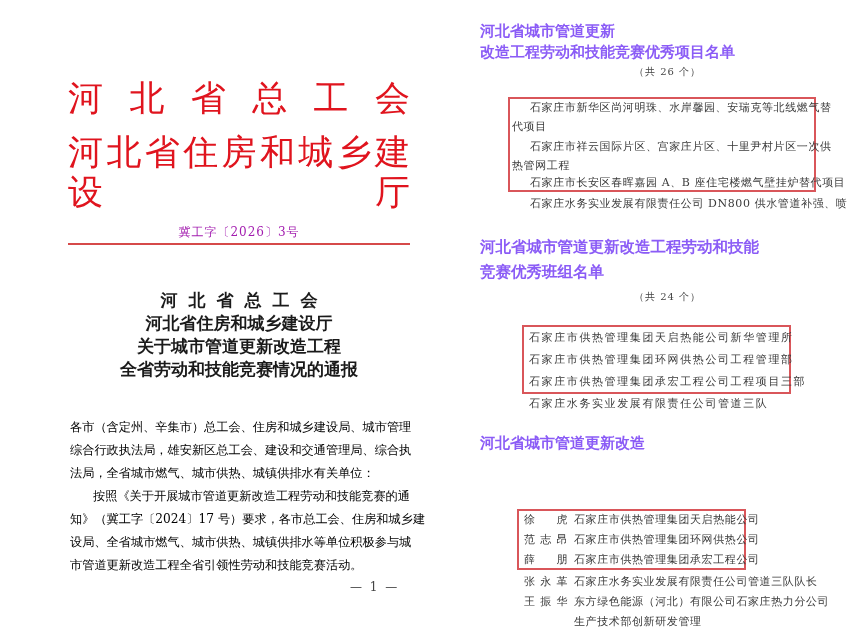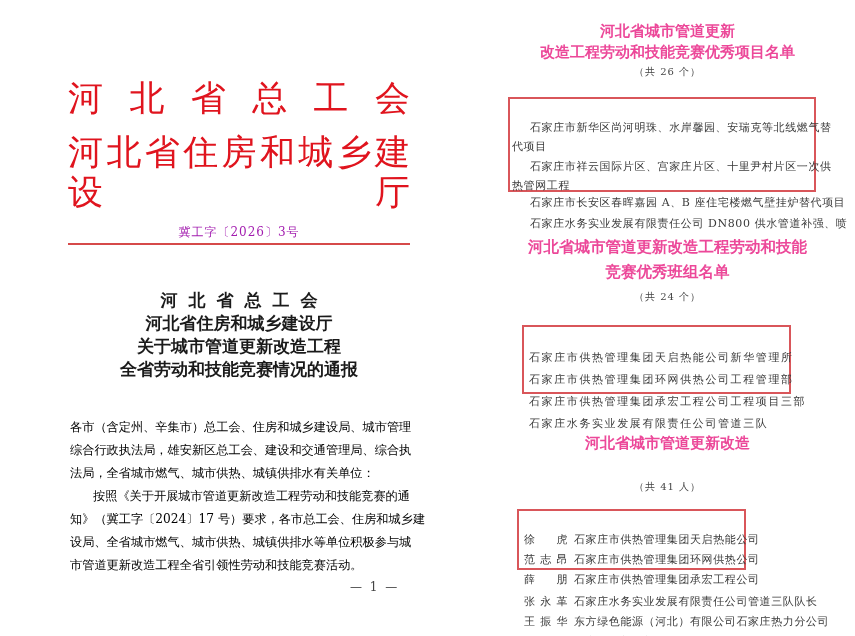--- a/index.html
+++ b/index.html
@@ -54,33 +54,33 @@
     .body-line.last { text-align-last: left; }
     .body-line.indent { left: 93px; width: 317px; }
 
     #page-number {
       position: absolute; top: 580px; left: 350px; font-size: 12px; color: #444;
       letter-spacing: 2px;
     }
 
     
     .list-title {
-      position: absolute; left: 0; width: 375px; text-align: center;
-      font-weight: bold; font-size: 15px; line-height: 20px; color: #ec4899;
+      position: absolute; left: 0; width: 375px; 
+      font-weight: bold; font-size: 15px; line-height: 20px; color: #8b5cf6;
     }
     .list-count {
       position: absolute; left: 0; width: 375px; text-align: center;
       font-size: 10px; color: #444; letter-spacing: 1px;
     }
     .red-box {
       position: absolute; border: 2px solid #d9565a; box-sizing: border-box;
     }
     .item-line {
       position: absolute; font-size: 11px; line-height: 14px; color: #3a3a3a;
-      white-space: nowrap; letter-spacing: 0.6px; margin-top: 20px;
+      white-space: nowrap; letter-spacing: 0.6px;
     }
     .person-name {
       display: inline-block; width: 44px; text-align-last: justify; text-align: justify;
       margin-right: 6px;
     }
   </style>
 </head>
 <body>
 
 <div class="page" id="left-page">
@@ -124,21 +124,20 @@
   <div class="list-title" style="top:262px; font-size:15.5px">竞赛优秀班组名单</div>
   <div class="list-count" style="top:290px">（共 24 个）</div>
 
   <div class="red-box" style="left:42px; top:325px; width:269px; height:69px;"></div>
   <div class="item-line" style="left:49px; top:331px; letter-spacing:1.6px">石家庄市供热管理集团天启热能公司新华管理所</div>
   <div class="item-line" style="left:49px; top:353px; letter-spacing:1.6px">石家庄市供热管理集团环网供热公司工程管理部</div>
   <div class="item-line" style="left:49px; top:375px; letter-spacing:1.6px">石家庄市供热管理集团承宏工程公司工程项目三部</div>
   <div class="item-line" style="left:49px; top:397px; letter-spacing:1.6px">石家庄水务实业发展有限责任公司管道三队</div>
 
   <div class="list-title" style="top:433px">河北省城市管道更新改造</div>
-  <div class="list-count" style="top:480px">（共 41 人）</div>
 
   <div class="red-box" style="left:37px; top:509px; width:229px; height:61px;"></div>
 
   <div class="item-line" style="left:44px; top:513px">
     <span class="person-name">徐虎</span><span>石家庄市供热管理集团天启热能公司</span>
   </div>
   <div class="item-line" style="left:44px; top:533px">
     <span class="person-name">范志昂</span><span>石家庄市供热管理集团环网供热公司</span>
   </div>
   <div class="item-line" style="left:44px; top:575px">

